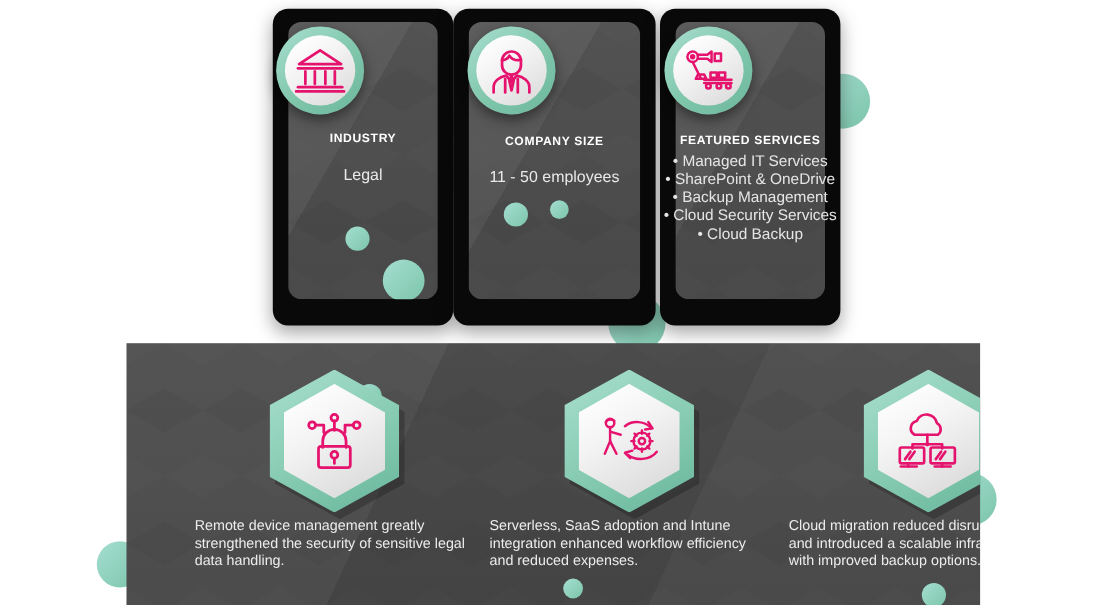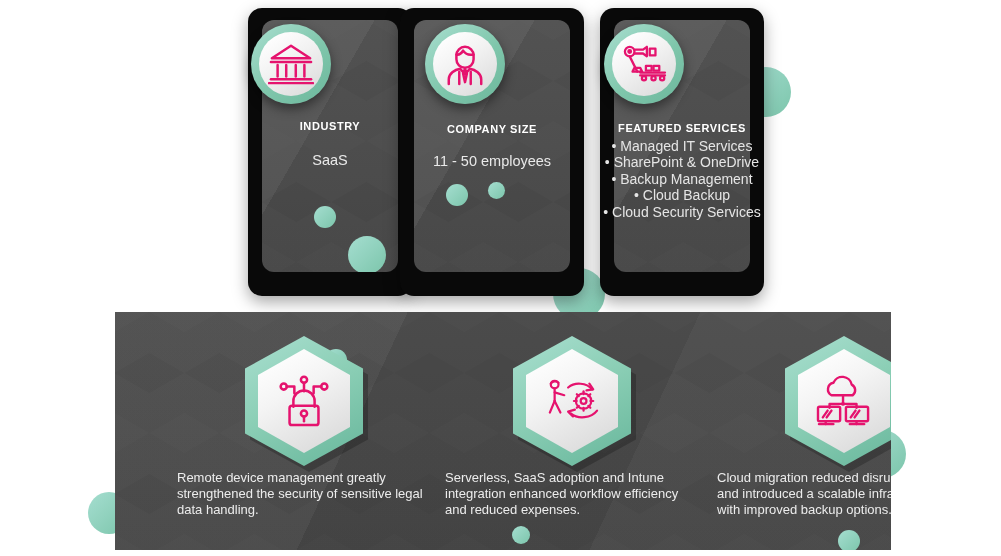--- a/index.html
+++ b/index.html
@@ -75,38 +75,38 @@
 <div class="circle" style="left:858px;top:430px;width:48px;height:48px;"></div>
 <div class="circle" style="left:88px;top:492px;width:42px;height:42px;"></div>
 
 <div class="card" style="left:248px;top:8px;width:164px;height:288px;">
   <div class="card-inner">
     <div class="hexpat"></div>
     <div class="circle" style="left:52px;top:186px;width:22px;height:22px;"></div>
     <div class="circle" style="left:86px;top:216px;width:38px;height:38px;"></div>
   </div>
   <div class="card-title" style="top:112px;">INDUSTRY</div>
-  <div class="card-text" style="top:144px;">SaaS</div>
+  <div class="card-text" style="top:144px;">Legal</div>
 </div>
 <div class="badge" style="left:251px;top:24px;">
   <div class="badge-in">
     <svg width="46" height="44" viewBox="0 0 48 46" fill="none" stroke="#E5136E" stroke-width="2.6" stroke-linecap="round" stroke-linejoin="round">
       <path d="M24 4 L44 17 L4 17 Z"></path>
       <line x1="3" y1="21" x2="45" y2="21"></line>
       <line x1="10" y1="24" x2="10" y2="36"></line>
       <line x1="19" y1="24" x2="19" y2="36"></line>
       <line x1="29" y1="24" x2="29" y2="36"></line>
       <line x1="38" y1="24" x2="38" y2="36"></line>
       <line x1="3" y1="39" x2="45" y2="39"></line>
       <line x1="1" y1="43" x2="47" y2="43"></line>
     </svg>
   </div>
 </div>
 
-<div class="card" style="left:400px;top:8px;width:184px;height:288px;text-decoration:underline;">
+<div class="card" style="left:412px;top:8px;width:184px;height:288px;text-decoration:underline;">
   <div class="card-inner">
     <div class="hexpat"></div>
     <div class="circle" style="left:32px;top:164px;width:22px;height:22px;"></div>
     <div class="circle" style="left:74px;top:162px;width:17px;height:17px;"></div>
   </div>
   <div class="card-title" style="top:115px;">COMPANY SIZE</div>
   <div class="card-text" style="top:145px;">11 - 50 employees</div>
 </div>
 <div class="badge" style="left:425px;top:24px;">
   <div class="badge-in">
@@ -123,22 +123,22 @@
 
 <div class="card" style="left:600px;top:8px;width:164px;height:288px;">
   <div class="card-inner">
     <div class="hexpat"></div>
   </div>
   <div class="card-title" style="top:114px;">FEATURED SERVICES</div>
   <ul class="card-list" style="top:130px;">
     <li>• Managed IT Services</li>
     <li>• SharePoint &amp; OneDrive</li>
     <li>• Backup Management</li>
+    <li>• Cloud Security Services</li>
     <li>• Cloud Backup</li>
-    <li>• Cloud Security Services</li>
   </ul>
 </div>
 <div class="badge" style="left:604px;top:24px;">
   <div class="badge-in">
     <svg width="46" height="42" viewBox="0 0 48 44" fill="none" stroke="#E5136E" stroke-width="2.4" stroke-linecap="round" stroke-linejoin="round">
       <circle cx="9" cy="9" r="5"></circle>
       <circle cx="9" cy="9" r="1.4" fill="#E5136E"></circle>
       <path d="M14 7h9l4-3v10l-4-3h-9"></path>
       <path d="M30 6h6v7h-6z"></path>
       <path d="M9 14 L17 30"></path>

